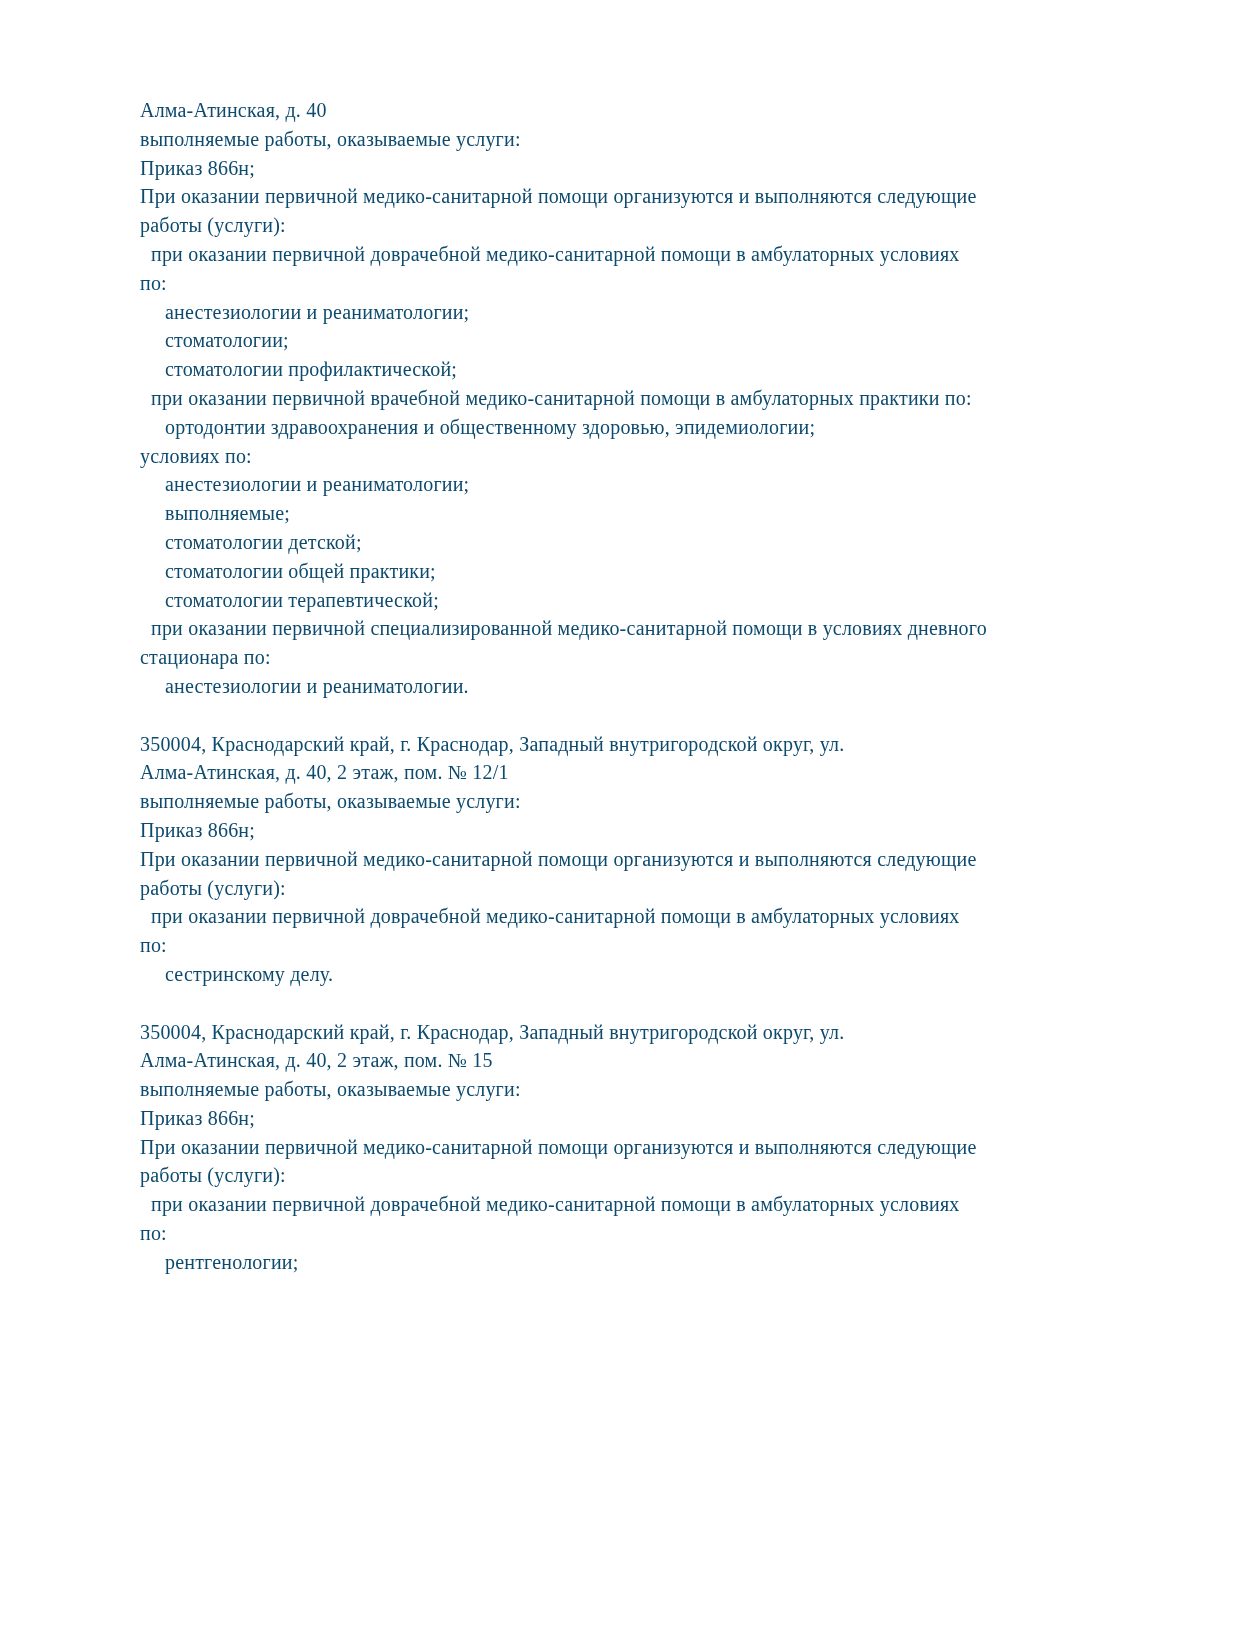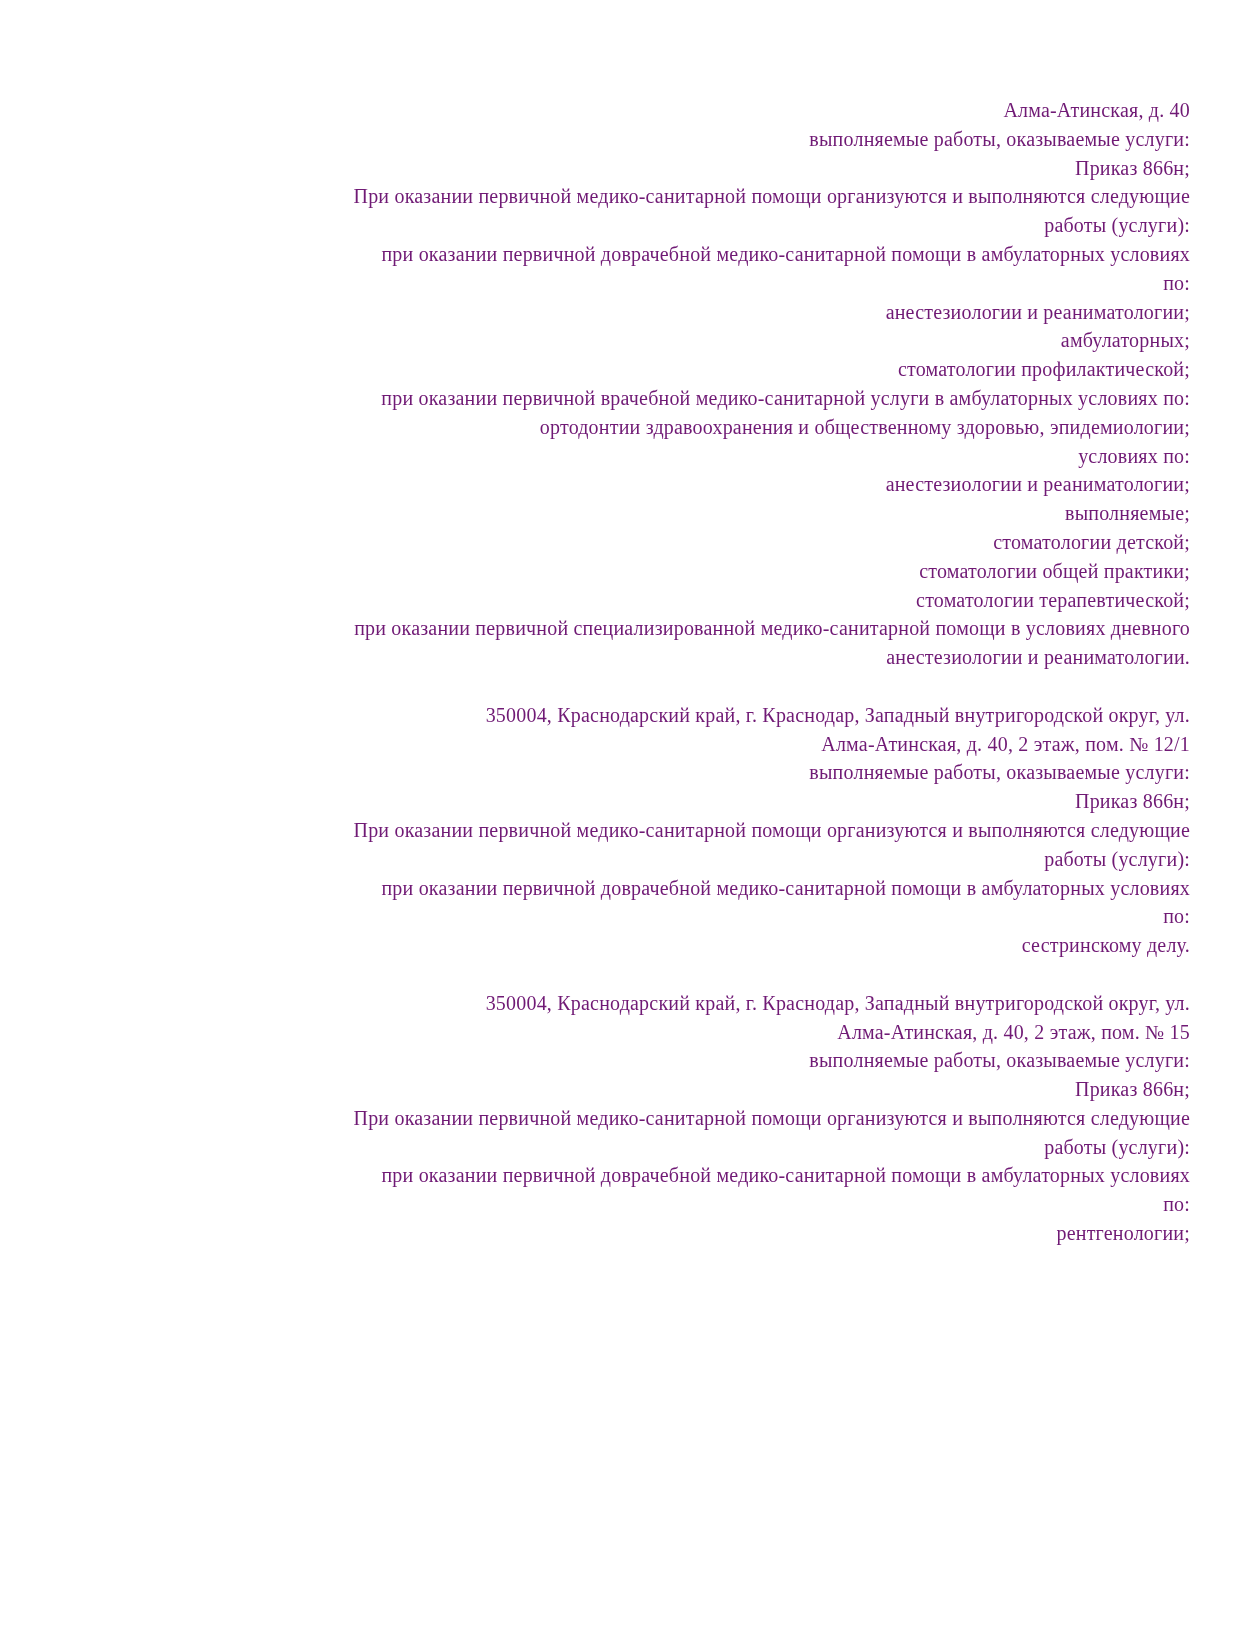--- a/index.html
+++ b/index.html
@@ -15,23 +15,22 @@
     overflow: hidden;
     font-family: "Liberation Serif", "DejaVu Serif", serif;
   }
   .content {
     position: absolute;
     left: 140px;
     top: 96px;
     width: 1050px;
     font-size: 20px;
     line-height: 28.8px;
-    color: #701a75;
+    color: #0c4a6e;
     letter-spacing: 0.2px;
-    text-align: right;
   }
   .line {
     white-space: pre;
     min-height: 28.8px;
   }
   .indent-0 { padding-left: 0; }
   .indent-1 { padding-left: 11px; }
   .indent-2 { padding-left: 25px; }
   .blank-line { min-height: 28.8px; }
 </style>
@@ -41,31 +40,32 @@
 <div class="page">
   <div class="content">
       <div class="line indent-0">Алма-Атинская, д. 40</div>
       <div class="line indent-0">выполняемые работы, оказываемые услуги:</div>
       <div class="line indent-0">Приказ 866н;</div>
       <div class="line indent-0">При оказании первичной медико-санитарной помощи организуются и выполняются следующие</div>
       <div class="line indent-0">работы (услуги):</div>
       <div class="line indent-1">при оказании первичной доврачебной медико-санитарной помощи в амбулаторных условиях</div>
       <div class="line indent-0">по:</div>
       <div class="line indent-2">анестезиологии и реаниматологии;</div>
-      <div class="line indent-2">амбулаторных;</div>
+      <div class="line indent-2">стоматологии;</div>
       <div class="line indent-2">стоматологии профилактической;</div>
-      <div class="line indent-1">при оказании первичной врачебной медико-санитарной услуги в амбулаторных условиях по:</div>
+      <div class="line indent-1">при оказании первичной врачебной медико-санитарной помощи в амбулаторных практики по:</div>
       <div class="line indent-2">ортодонтии здравоохранения и общественному здоровью, эпидемиологии;</div>
       <div class="line indent-0">условиях по:</div>
       <div class="line indent-2">анестезиологии и реаниматологии;</div>
       <div class="line indent-2">выполняемые;</div>
       <div class="line indent-2">стоматологии детской;</div>
       <div class="line indent-2">стоматологии общей практики;</div>
       <div class="line indent-2">стоматологии терапевтической;</div>
       <div class="line indent-1">при оказании первичной специализированной медико-санитарной помощи в условиях дневного</div>
+      <div class="line indent-0">стационара по:</div>
       <div class="line indent-2">анестезиологии и реаниматологии.</div>
       <div class="line indent-0 blank-line">&nbsp;</div>
       <div class="line indent-0">350004, Краснодарский край, г. Краснодар, Западный внутригородской округ, ул.</div>
       <div class="line indent-0">Алма-Атинская, д. 40, 2 этаж, пом. № 12/1</div>
       <div class="line indent-0">выполняемые работы, оказываемые услуги:</div>
       <div class="line indent-0">Приказ 866н;</div>
       <div class="line indent-0">При оказании первичной медико-санитарной помощи организуются и выполняются следующие</div>
       <div class="line indent-0">работы (услуги):</div>
       <div class="line indent-1">при оказании первичной доврачебной медико-санитарной помощи в амбулаторных условиях</div>
       <div class="line indent-0">по:</div>

